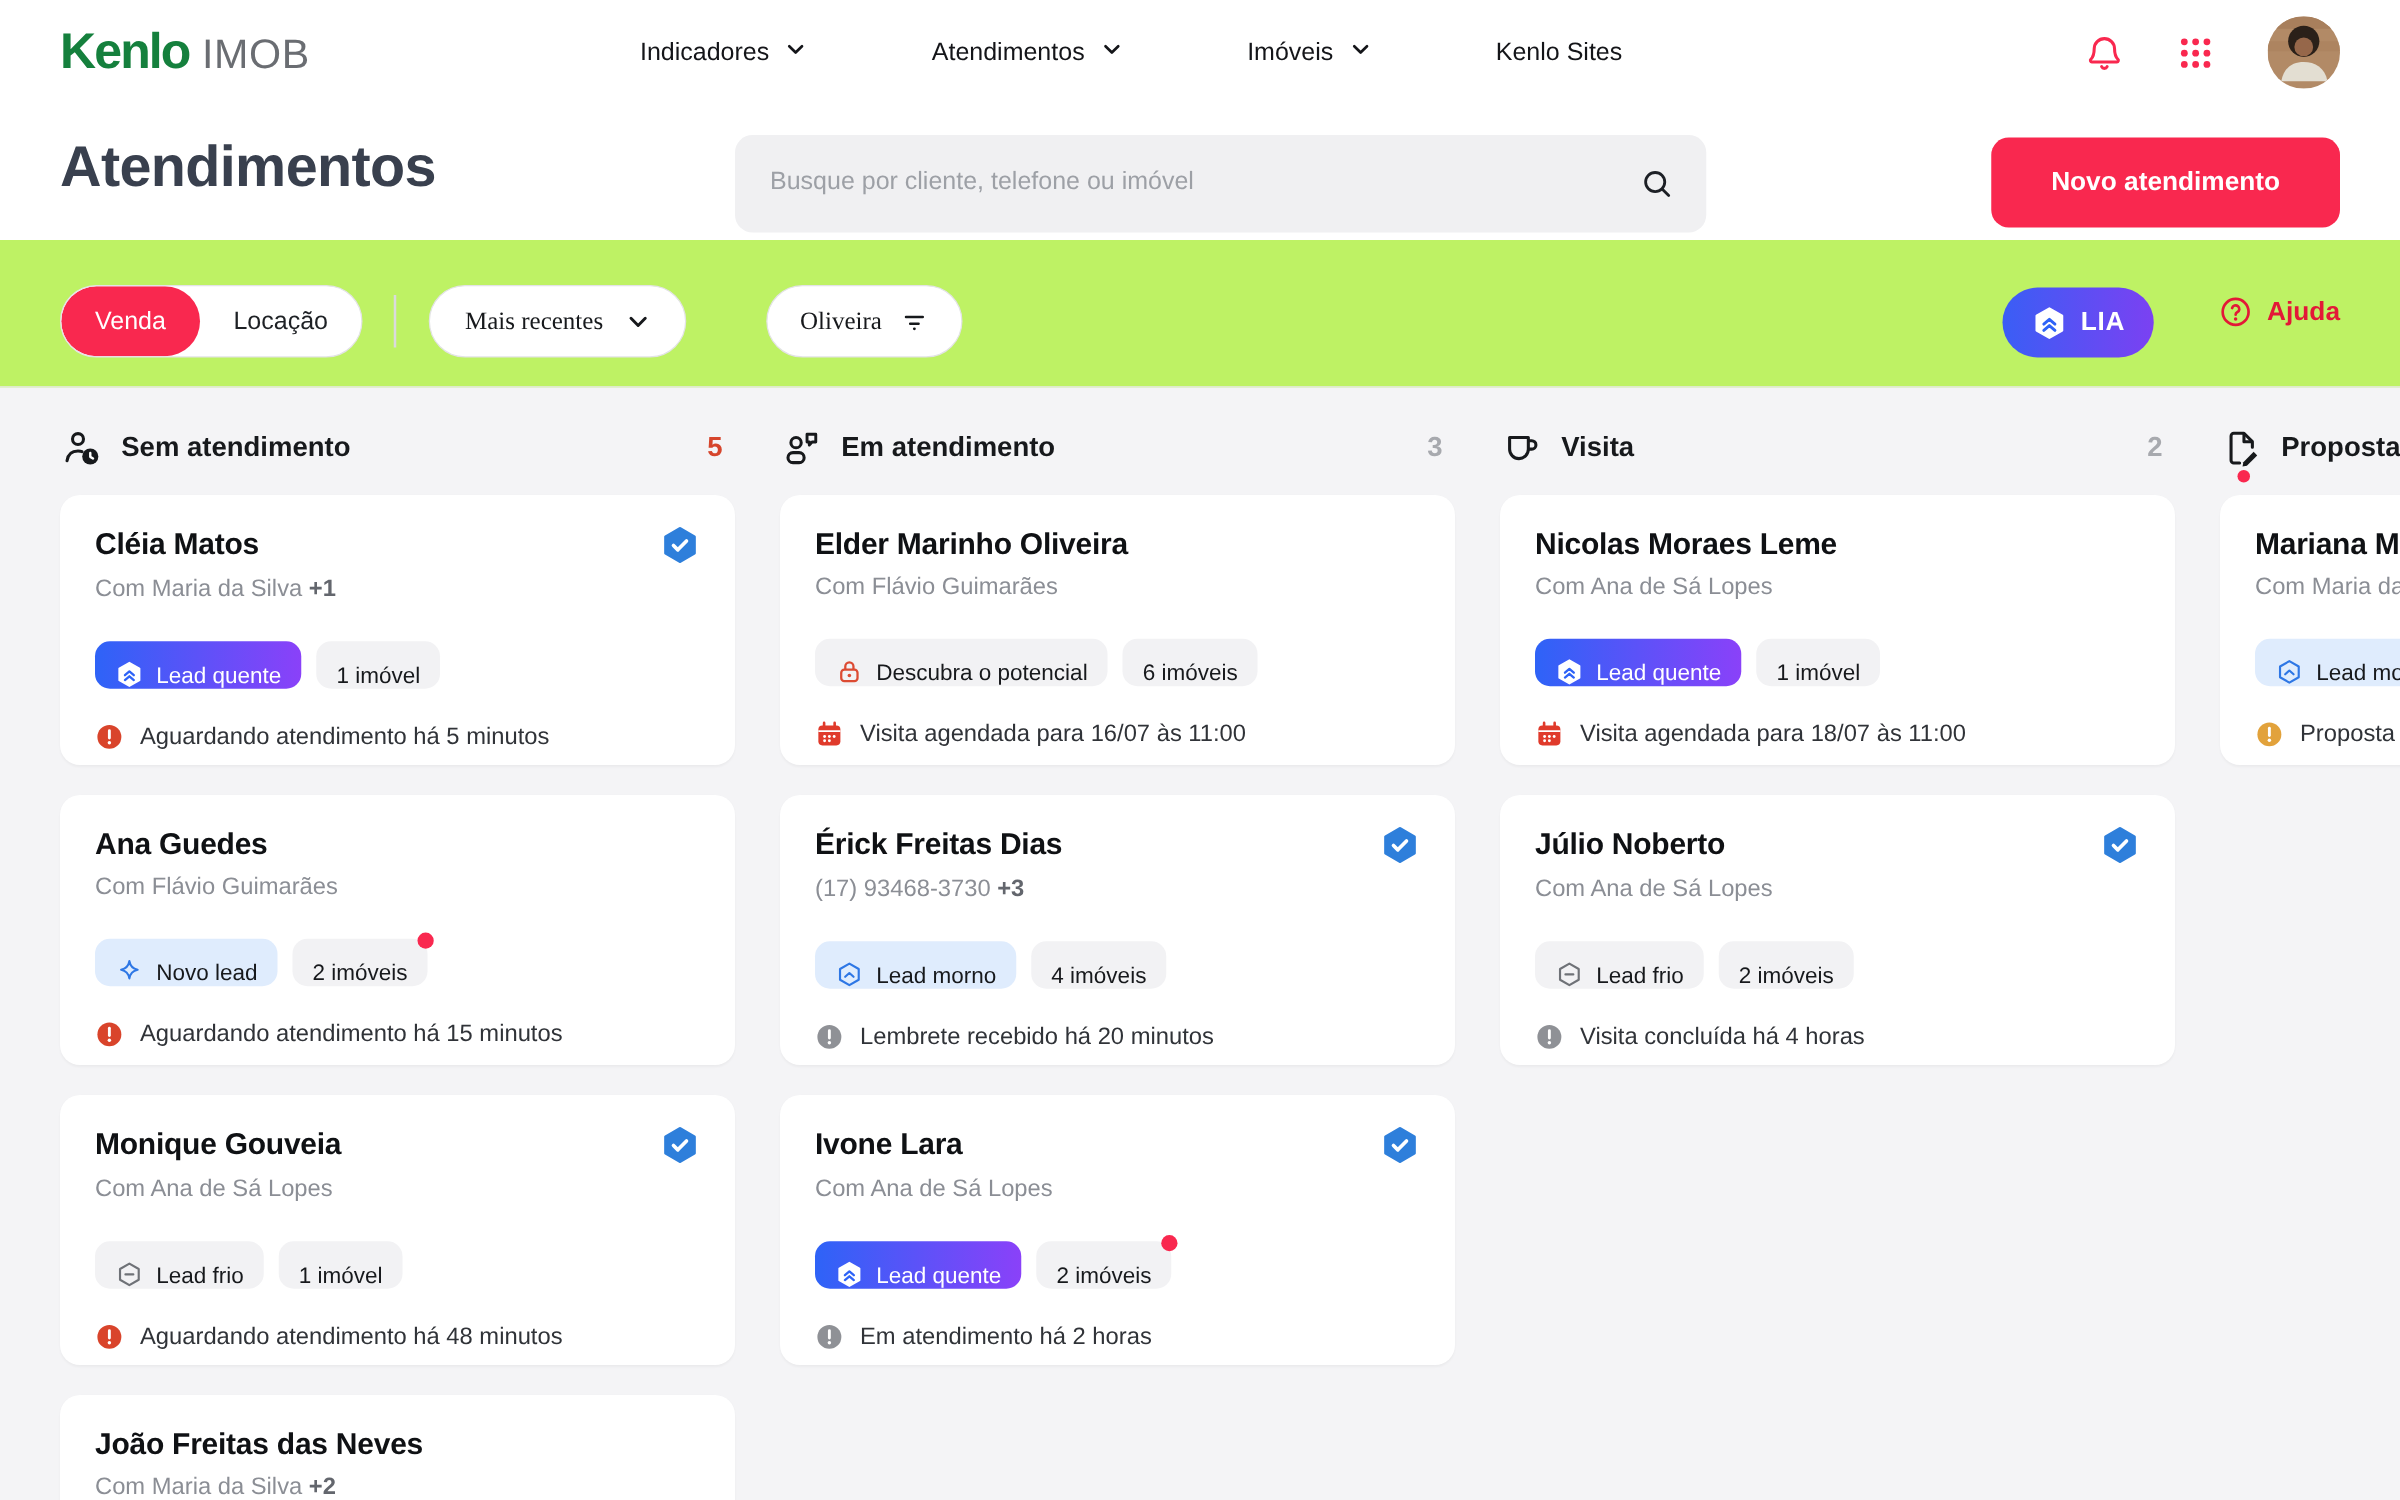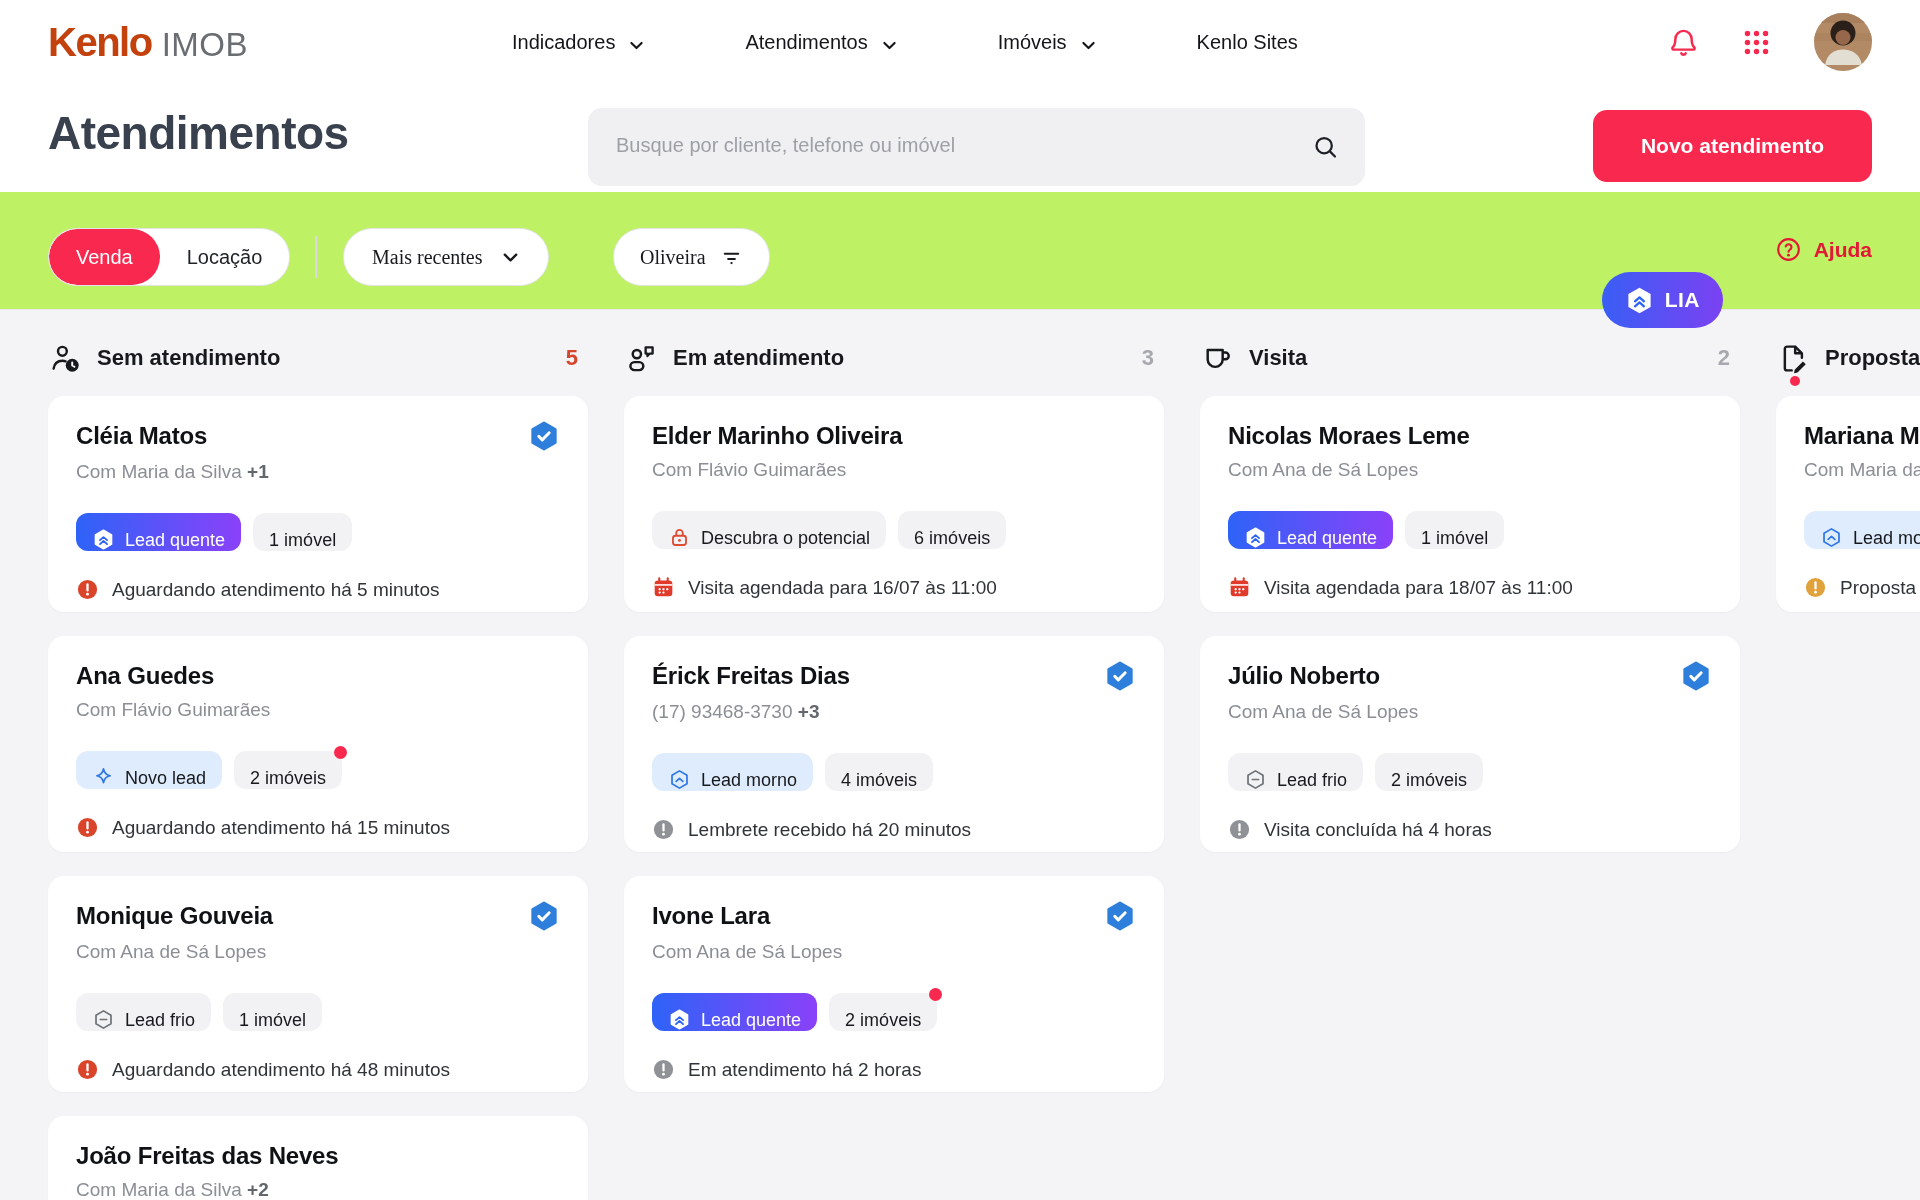--- a/index.html
+++ b/index.html
@@ -3,25 +3,25 @@
 <meta charset="utf-8">
 <style>
   * { margin:0; padding:0; box-sizing:border-box; }
   html,body { width:1920px; height:1200px; overflow:hidden; background:#fff;
     font-family:"Liberation Sans","DejaVu Sans",sans-serif; color:#17191c; }
 
   
   .topbar { position:relative; height:84px; background:#fff; }
   .logo { position:absolute; left:48px; top:50%; transform:translateY(-50%);
     display:flex; align-items:baseline; gap:10px; cursor:pointer; }
-  .logo .brand { font-size:40px; font-weight:700; letter-spacing:-1.5px; color:#c2410c; }
+  .logo .brand { font-size:40px; font-weight:700; letter-spacing:-1.5px; color:#15803d; }
   .logo .product { font-size:33px; font-weight:400; letter-spacing:.5px; color:#6a6d72; }
   .mainnav { position:absolute; left:512px; top:0; height:100%;
     display:flex; align-items:center; gap:100px; }
-  .nav-item { display:flex; align-items:flex-end; gap:13px; font-size:20px;
+  .nav-item { display:flex; align-items:flex-start; gap:13px; font-size:20px;
     font-weight:500; color:#141519; cursor:pointer; white-space:nowrap; }
   .nav-item svg { width:17px; height:17px; color:#141519; }
   .top-actions { position:absolute; right:48px; top:0; height:100%;
     display:flex; align-items:center; gap:42px; }
   .icon-btn { background:none; border:none; cursor:pointer; color:#f9284f;
     display:flex; align-items:center; }
   .icon-btn svg { width:31px; height:31px; }
   .avatar { width:58px; height:58px; border-radius:50%; overflow:hidden; cursor:pointer; }
   .avatar svg { display:block; width:100%; height:100%; }
 
@@ -56,21 +56,21 @@
     align-items:center; background:#fff; border:1px solid #e3e3e6; border-radius:29px;
     font-size:20px; font-weight:500; color:#17191c; cursor:pointer; font-family:Liberation Serif, serif; }
   .sort-btn { left:343px; padding:0 28px; gap:18px; }
   .sort-btn svg { width:19px; height:19px; }
   .filters-btn { left:613px; padding:0 26px; gap:14px; }
   .filters-btn svg { width:23px; height:23px; }
   .lia-btn { position:absolute; right:197px; top:38px; height:56px; padding:0 23px;
     display:inline-flex; align-items:center; gap:11px; border:none; border-radius:28px;
     background:linear-gradient(90deg,#3a5ef5 0%,#7b41f2 100%); color:#fff;
     font-size:21px; font-weight:700; letter-spacing:.5px; cursor:pointer;
-    font-family:inherit;margin-top:42px; }
+    font-family:inherit; }
   .lia-btn svg { width:29px; height:29px; }
   .help-btn { position:absolute; right:48px; top:44px; display:inline-flex;
     align-items:center; gap:12px; background:none; border:none; cursor:pointer;
     color:#e31837; font-size:21px; font-weight:600; font-family:inherit; }
   .help-btn svg { width:27px; height:27px; }
 
   
   .board { height:890px; background:#f4f4f6; padding:0 0 0 48px; display:flex;
     gap:36px; overflow:hidden; }
   .col { flex:0 0 540px; width:540px; position:relative; }

